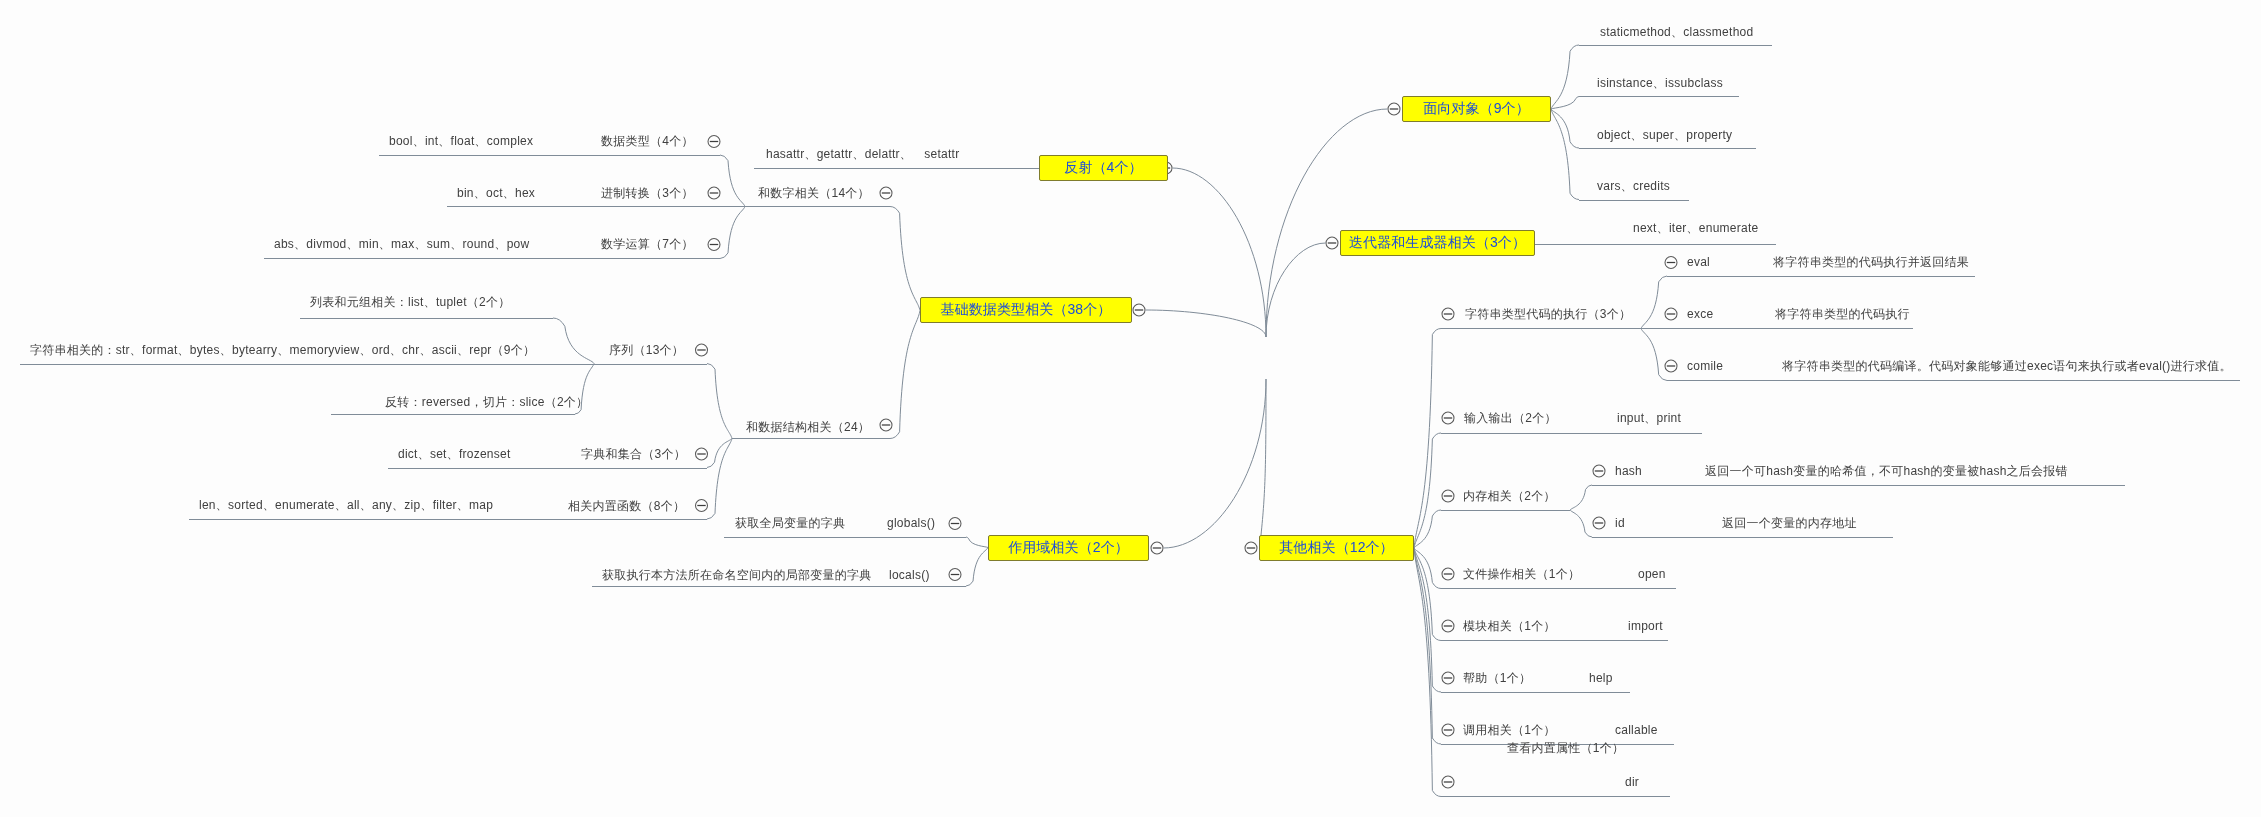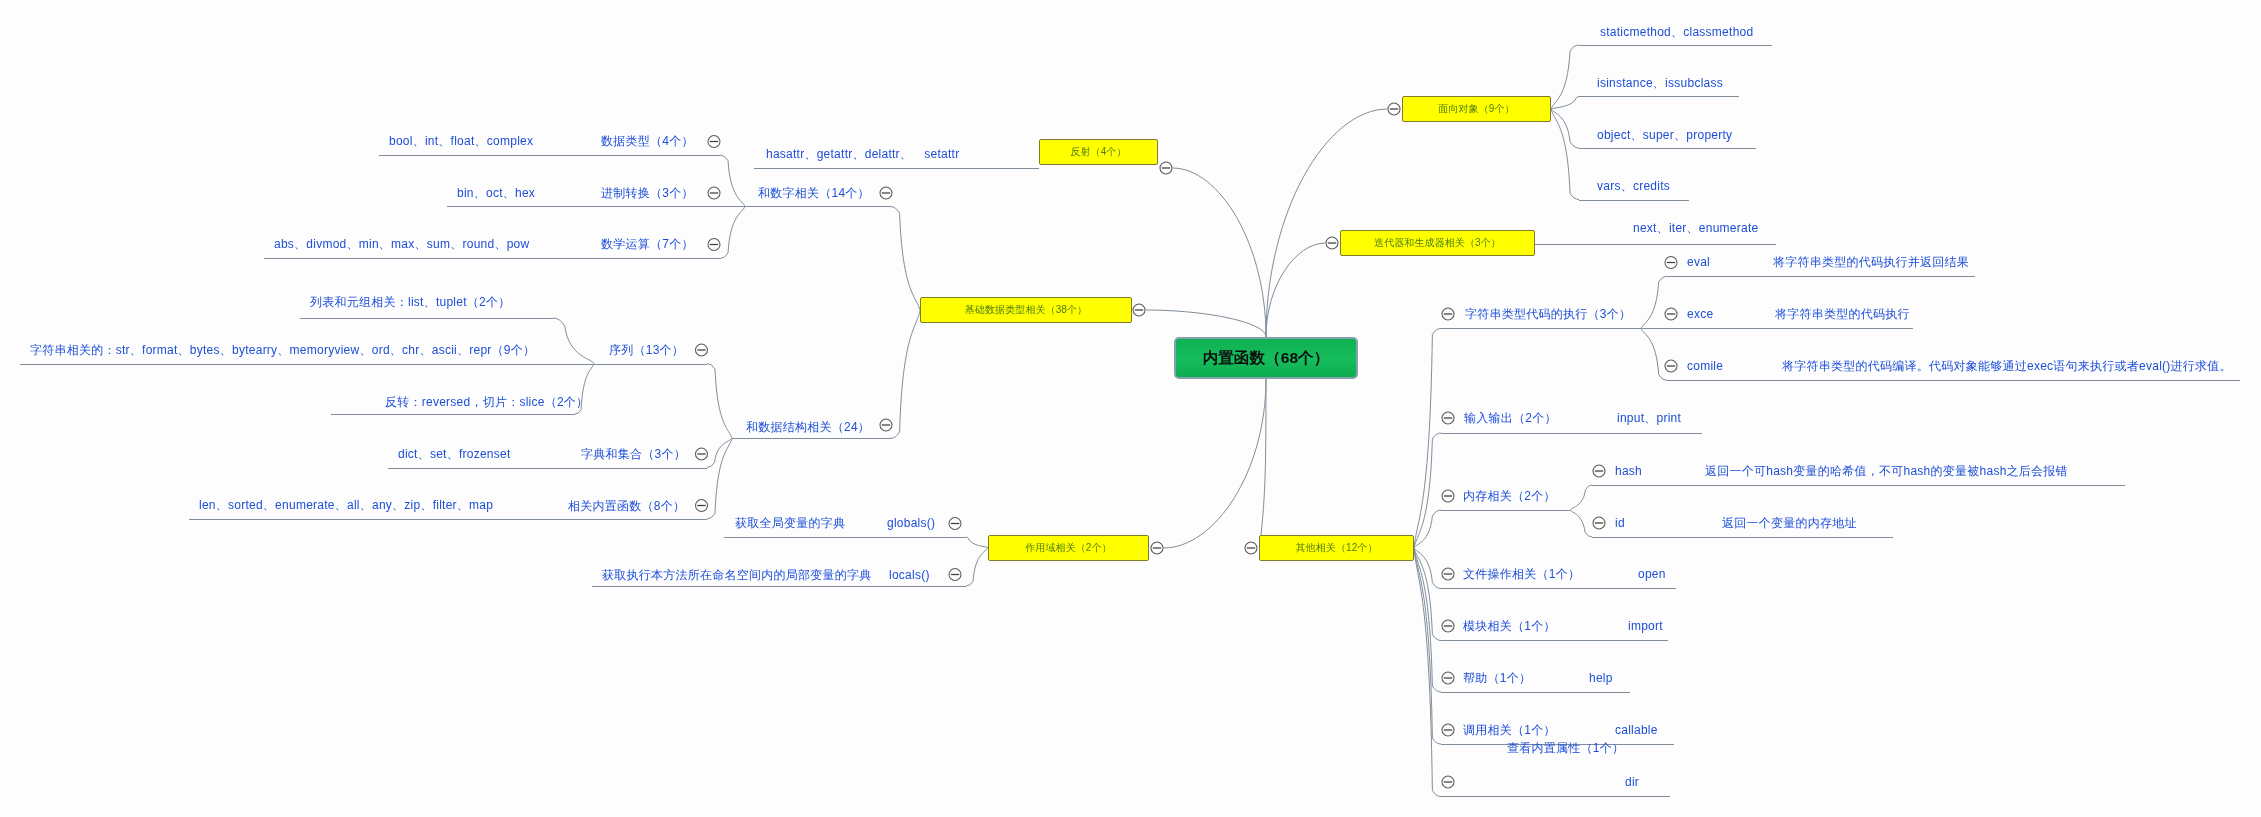--- a/index.html
+++ b/index.html
@@ -5,28 +5,28 @@
 <style>
   html,body{margin:0;padding:0;}
   body{width:2261px;height:817px;overflow:hidden;background:#fdfdfd;
        font-family:"Liberation Sans","DejaVu Sans",sans-serif;
        -webkit-font-smoothing:antialiased;}
   #stage{position:relative;width:2261px;height:817px;background:#fdfdfd;}
   #links{position:absolute;left:0;top:0;width:2261px;height:817px;pointer-events:none;}
   .ln{fill:none;stroke:#808c98;stroke-width:1;}
   .cc{fill:#fdfdfd;stroke:#5a5a5a;stroke-width:1.05;}
   .cm{fill:none;stroke:#3d3d3d;stroke-width:1.25;}
-  .lbl{position:absolute;white-space:nowrap;font-size:12px;color:#1d4ed8;
+  .lbl{position:absolute;white-space:nowrap;font-size:12px;color:#404040;
        line-height:12px;letter-spacing:0.25px;}
   .node{position:absolute;border-radius:2px;box-sizing:border-box;
         display:flex;align-items:center;justify-content:center;}
   .node.branch{background:#ffff00;border:1px solid #7f7c2c;}
   .node.root{background:linear-gradient(180deg,#0fb152 0%,#16bd5d 55%,#0cac4e 100%);
              border:2px solid #85a1af;border-radius:5px;}
-  .node-label{font-size:10px;color:#4d7c0f;white-space:nowrap;letter-spacing:0.1px;}
+  .node-label{font-size:14px;color:#1d4ed8;white-space:nowrap;letter-spacing:0.1px;}
   .node.root .node-label{font-size:15.5px;font-weight:bold;color:#0d0d0d;}
 </style>
 </head>
 <body>
 
 <div id="stage">
   <svg id="links" width="2261" height="817" viewBox="0 0 2261 817">
 <g>
         <circle class="cc" cx="1166" cy="168" r="6"></circle>
         <path class="cm" d="M1161.8 168 H1170.2"></path>
@@ -201,21 +201,21 @@
       </g>
 <path class="ln" d="M1592 485.5 H2125"></path>
 <path class="ln" d="M1592 485 Q1588.1 485 1585.5 489.55 C1583.33 506.319 1572.48 507.137 1570 510"></path>
 <g>
         <circle class="cc" cx="1599" cy="523" r="6"></circle>
         <path class="cm" d="M1594.8 523 H1603.2"></path>
       </g>
 <path class="ln" d="M1592 537.5 H1893"></path>
 <path class="ln" d="M1592 537 Q1587.79 537 1584.98 532.086 C1582.88 513.975 1572.4 513.092 1570 510"></path>
   </svg>
-<div class="node branch" style="left:1039px;top:139px;width:119px;height:26px;">
+<div class="node branch" style="left:1039px;top:155px;width:129px;height:26px;">
       <span class="node-label">反射（4个）</span>
     </div>
 <div class="node branch" style="left:920px;top:297px;width:212px;height:26px;">
       <span class="node-label">基础数据类型相关（38个）</span>
     </div>
 <div class="node branch" style="left:988px;top:535px;width:161px;height:26px;justify-content:center;">
       <span class="node-label">作用域相关（2个）</span>
     </div>
 <div class="lbl " style="left:766px;top:147.5px;">hasattr、getattr、delattr、　setattr</div>
 <div class="lbl " style="left:758px;top:187px;">和数字相关（14个）</div>
@@ -269,16 +269,13 @@
 <div class="lbl " style="left:1687px;top:256px;">eval</div>
 <div class="lbl " style="left:1773px;top:256px;">将字符串类型的代码执行并返回结果</div>
 <div class="lbl " style="left:1687px;top:307.5px;text-align:center;">exce</div>
 <div class="lbl " style="left:1775px;top:307.5px;">将字符串类型的代码执行</div>
 <div class="lbl " style="left:1687px;top:359.5px;">comile</div>
 <div class="lbl " style="left:1782px;top:359.5px;">将字符串类型的代码编译。代码对象能够通过exec语句来执行或者eval()进行求值。</div>
 <div class="lbl " style="left:1615px;top:464.5px;">hash</div>
 <div class="lbl " style="left:1705px;top:464.5px;">返回一个可hash变量的哈希值，不可hash的变量被hash之后会报错</div>
 <div class="lbl " style="left:1615px;top:516.5px;">id</div>
 <div class="lbl " style="left:1722px;top:516.5px;">返回一个变量的内存地址</div>
-  <div class="node root" style="left:1174px;top:337px;width:184px;height:42px;">
-    <span class="node-label">内置函数（68个）</span>
-  </div>
 </div>
 
 </body></html>

